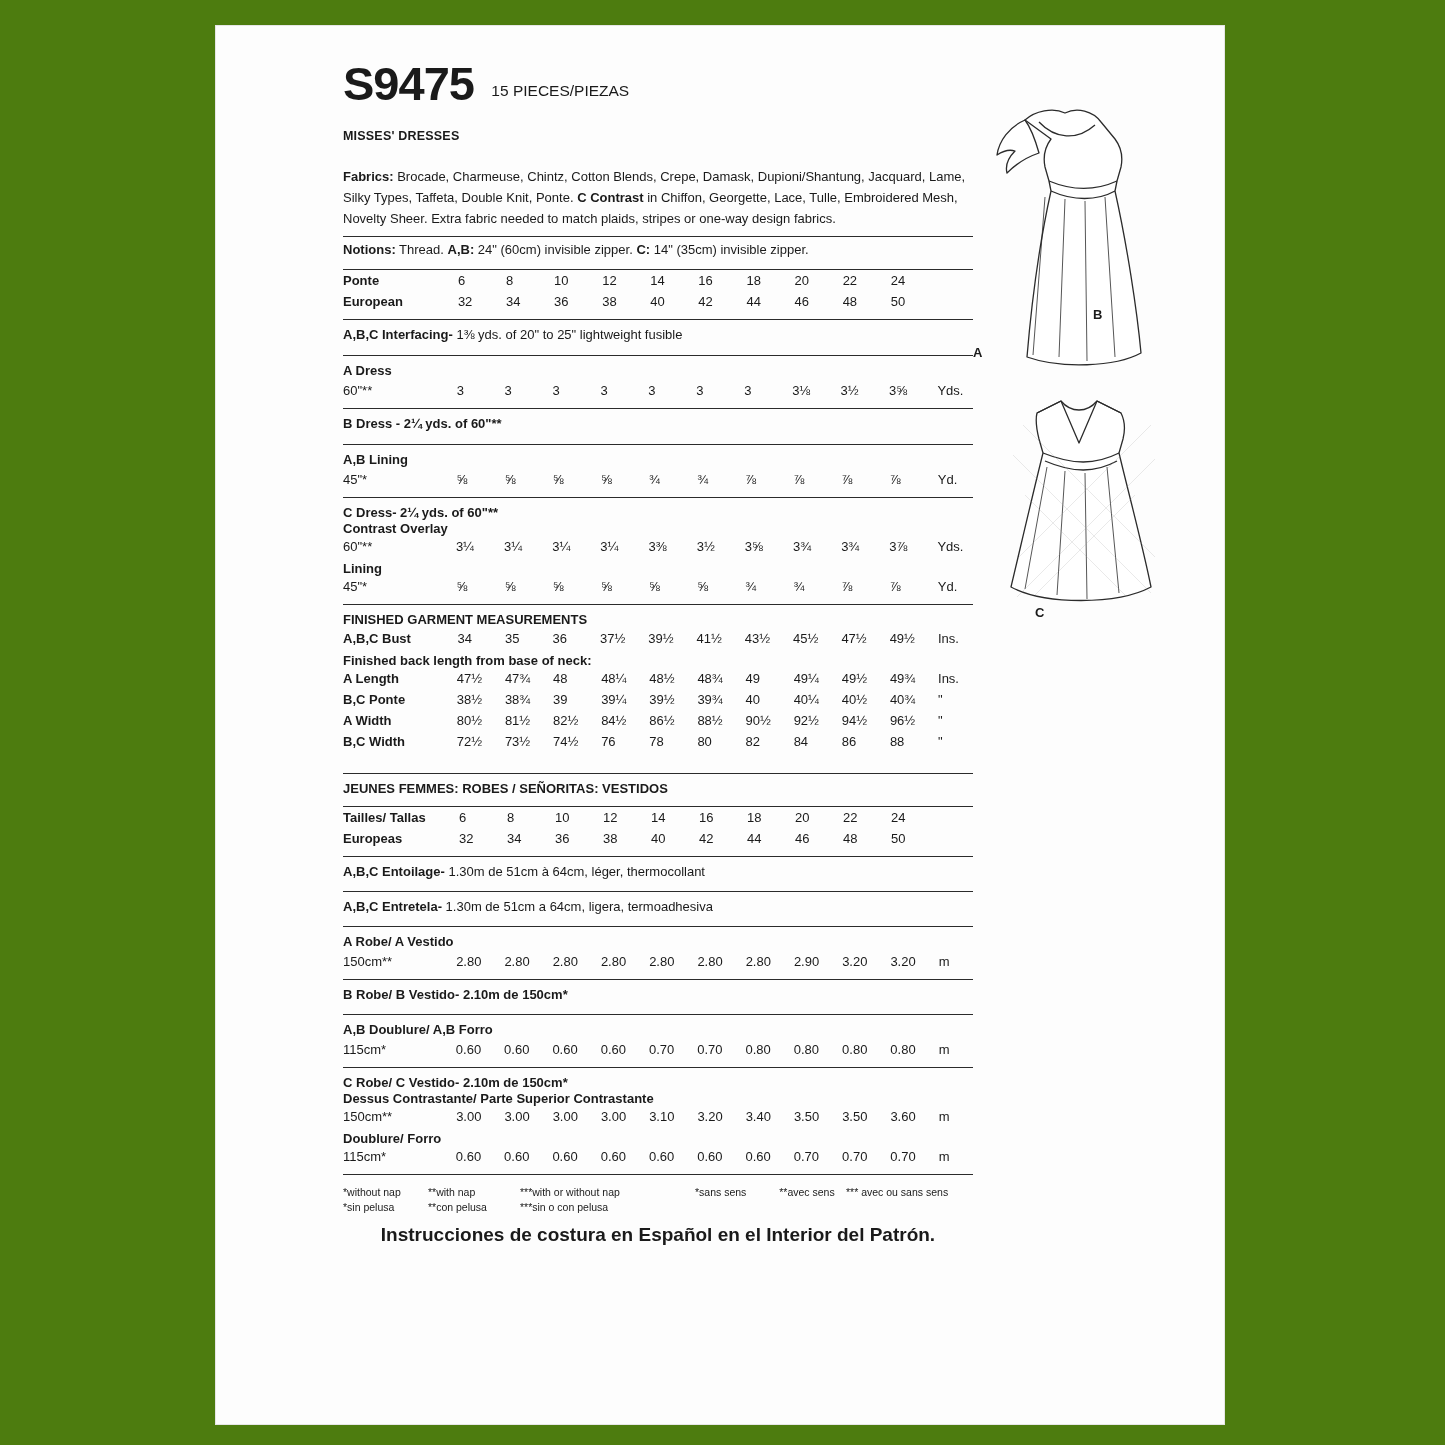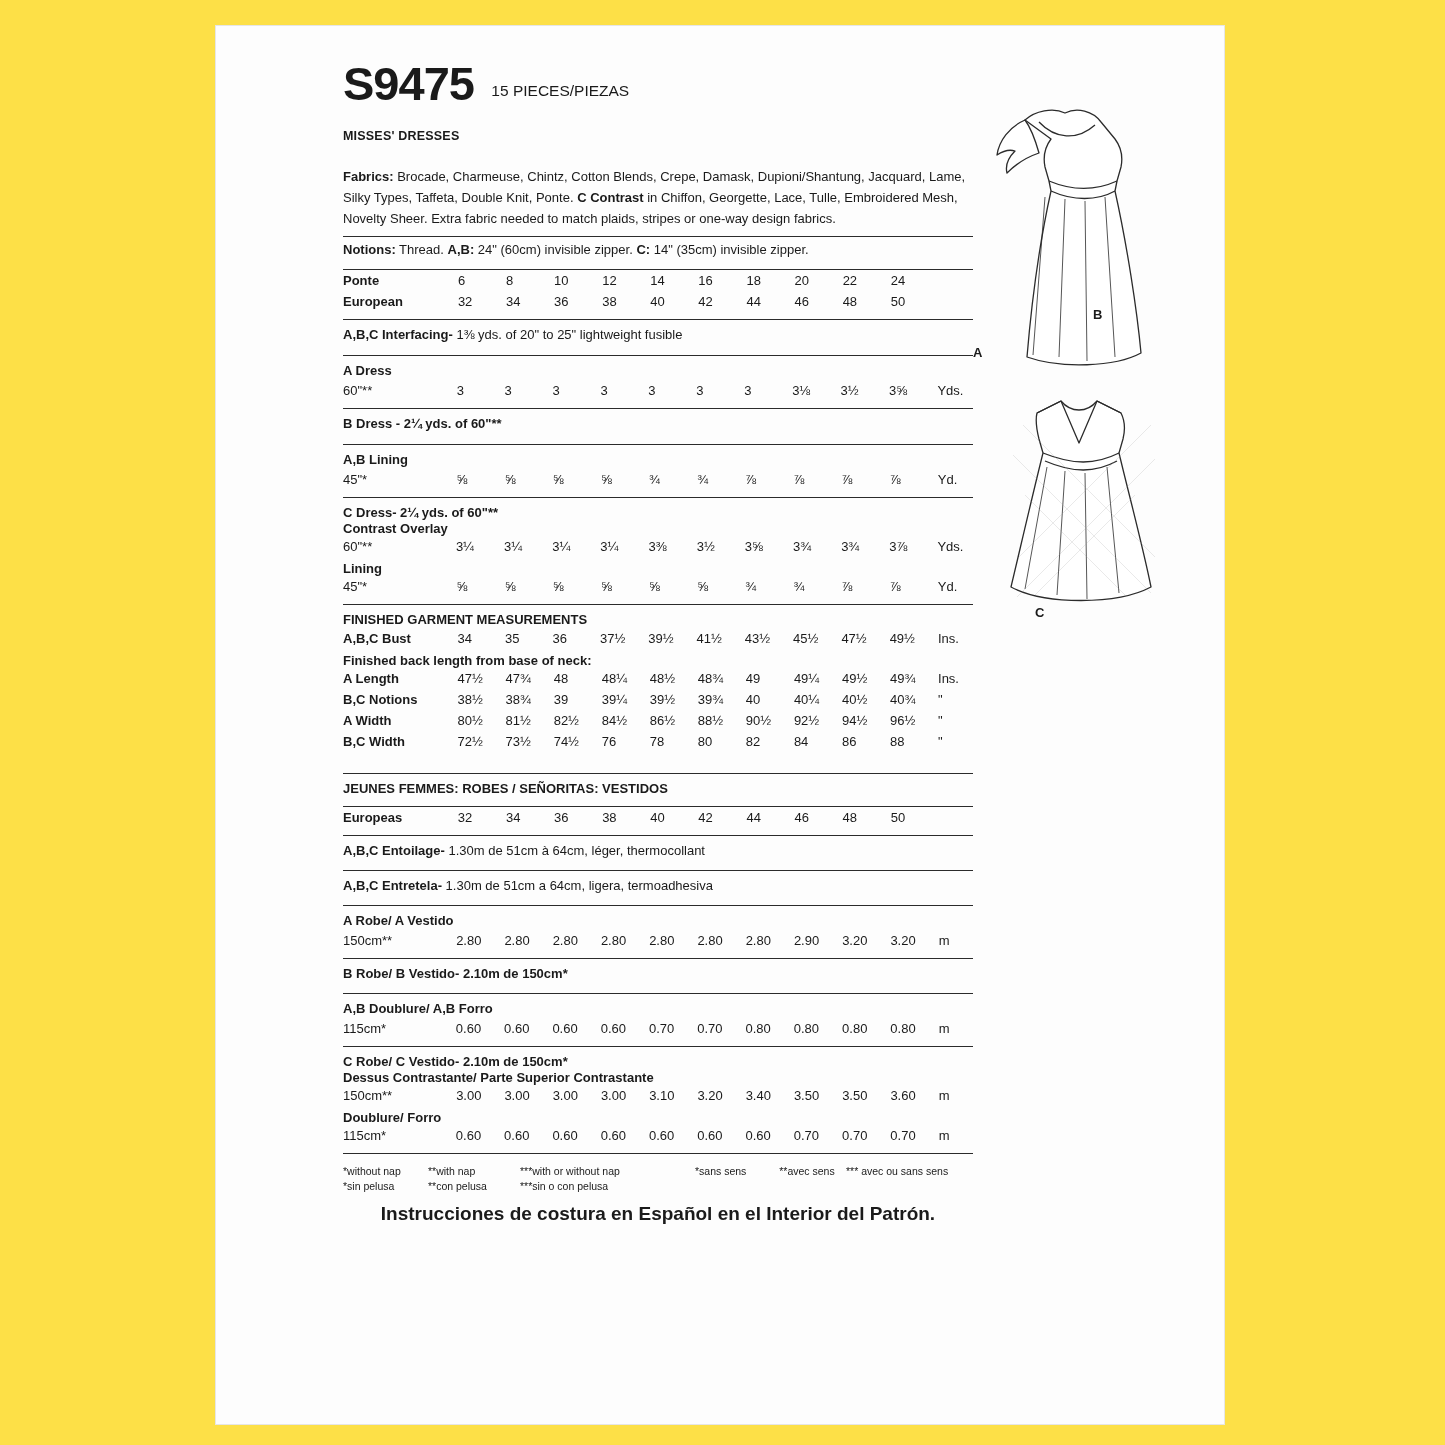--- a/index.html
+++ b/index.html
@@ -6,21 +6,21 @@
   body{
     width:1445px;height:1445px;
     background:#ffffff;
     font-family:"Liberation Sans", sans-serif;
     color:#1a1a1a;
     overflow:hidden;
   }
   #page{
     position:relative;
     width:1445px;height:1445px;
-    background:#fde047;
+    background:#4d7c0f;
   }
   
   .sheet{
     position:absolute;
     left:215px;top:25px;
     width:1010px;height:1400px;
     background:#fdfdfd;
     border:1px solid #e6e6e6;
     box-sizing:border-box;
   }
@@ -304,21 +304,21 @@
         <td class="num">48¼</td>
         <td class="num">48½</td>
         <td class="num">48¾</td>
         <td class="num">49</td>
         <td class="num">49¼</td>
         <td class="num">49½</td>
         <td class="num">49¾</td>
         <td class="unit">Ins.</td>
       </tr>
       <tr>
-        <td class="lab">B,C Notions</td>
+        <td class="lab">B,C Ponte</td>
         <td class="num">38½</td>
         <td class="num">38¾</td>
         <td class="num">39</td>
         <td class="num">39¼</td>
         <td class="num">39½</td>
         <td class="num">39¾</td>
         <td class="num">40</td>
         <td class="num">40¼</td>
         <td class="num">40½</td>
         <td class="num">40¾</td>
@@ -356,20 +356,34 @@
       </table>
 
     <div class="spacer"></div>
 
     <div class="rule"></div>
     <div class="hdr" style="padding-bottom:3px;">JEUNES FEMMES: ROBES / SEÑORITAS: VESTIDOS</div>
     <div class="rule"></div>
 
     <table class="grid">
       <tbody>
+          <tr>
+        <td class="lab">Tailles/ Tallas</td>
+        <td class="num">6</td>
+        <td class="num">8</td>
+        <td class="num">10</td>
+        <td class="num">12</td>
+        <td class="num">14</td>
+        <td class="num">16</td>
+        <td class="num">18</td>
+        <td class="num">20</td>
+        <td class="num">22</td>
+        <td class="num">24</td>
+        <td class="unit"></td>
+      </tr>
       <tr>
         <td class="lab">Europeas</td>
         <td class="num">32</td>
         <td class="num">34</td>
         <td class="num">36</td>
         <td class="num">38</td>
         <td class="num">40</td>
         <td class="num">42</td>
         <td class="num">44</td>
         <td class="num">46</td>

